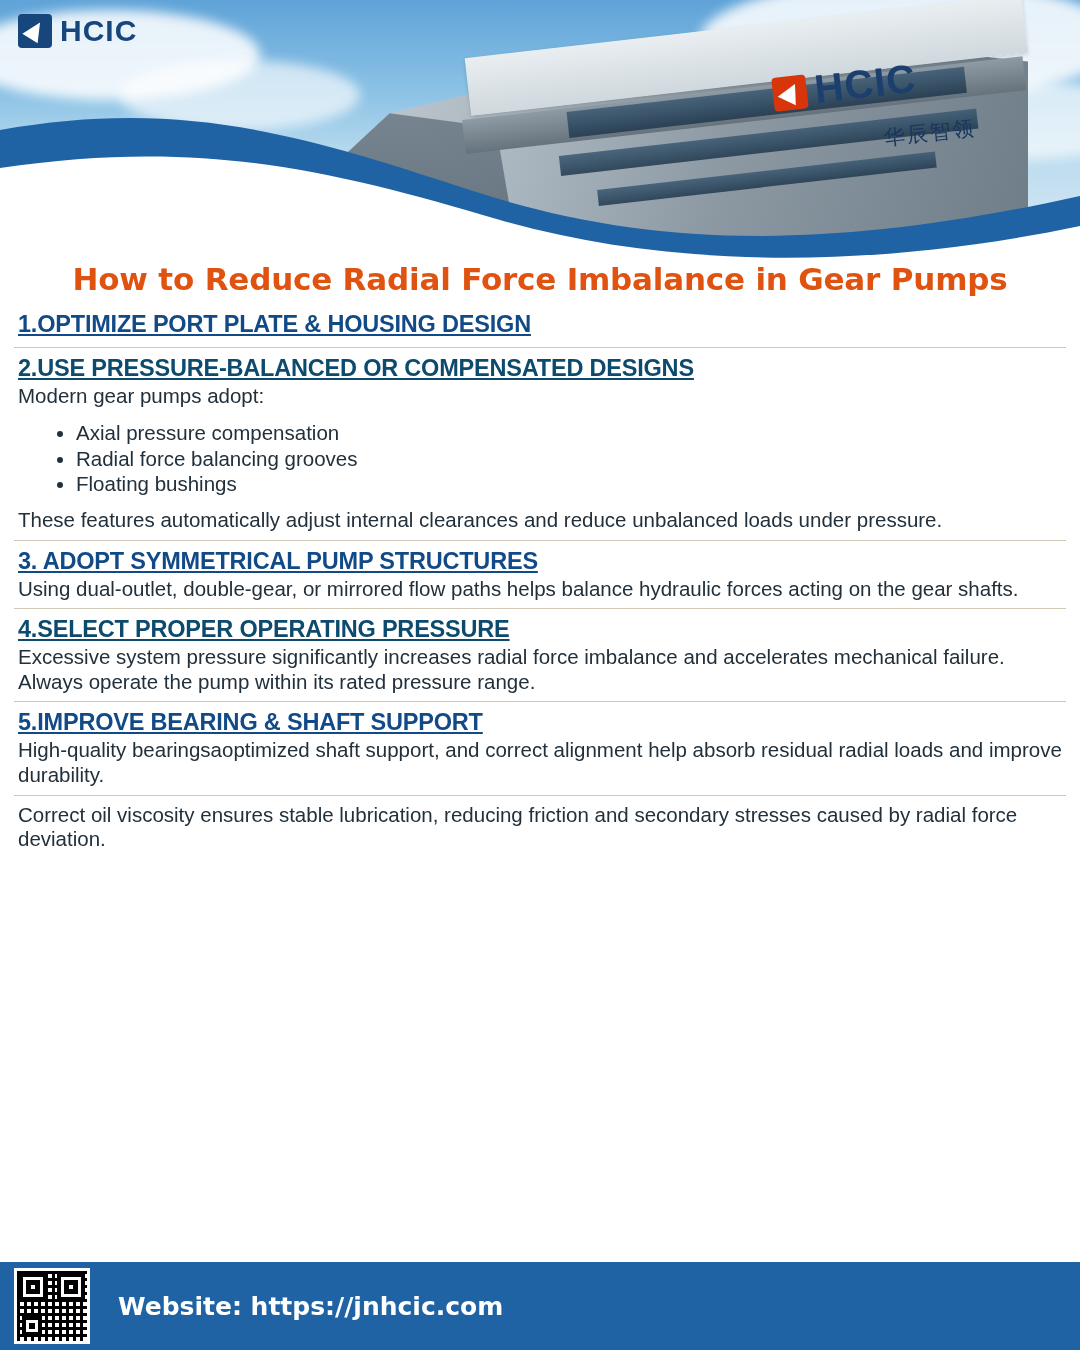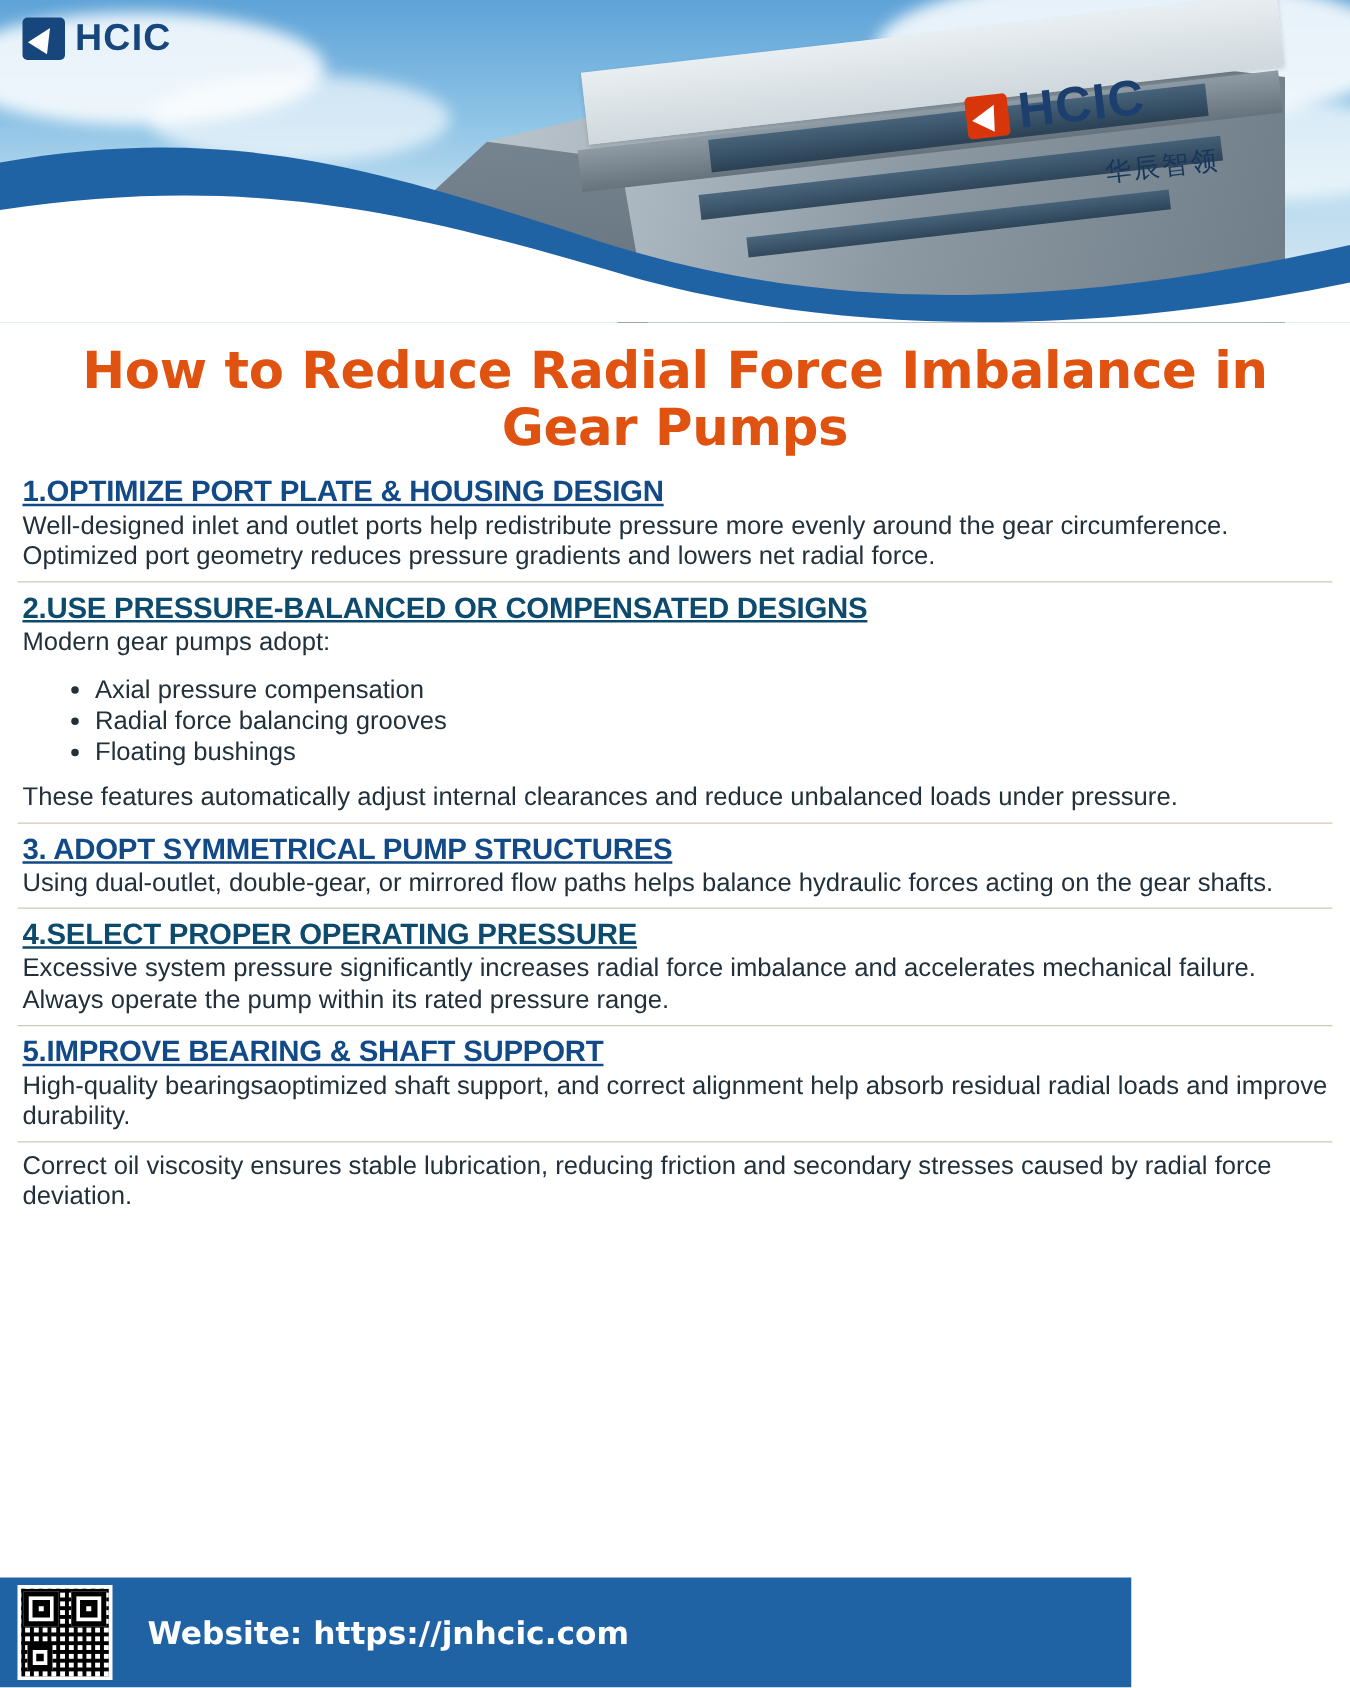--- a/index.html
+++ b/index.html
@@ -164,24 +164,24 @@
   }
   .toplogo .txt {
     font-size: 30px;
     font-weight: bold;
     color: #16467c;
     letter-spacing: 1px;
   }
 
   
   .title {
-    margin: 16px 26px 8px 26px;
+    margin: 4px 26px 8px 26px;
     text-align: center;
     color: #e0520f;
-    font-size: 41px;
+    font-size: 31px;
     line-height: 1.12;
     font-weight: bold;
     font-family: "DejaVu Sans", sans-serif;
     letter-spacing: -0.2px;
   }
 
   
   .content {
     padding: 4px 14px 0 14px;
   }
@@ -210,21 +210,21 @@
     margin: 12px;
     padding-left: 46px;
     list-style: disc;
   }
   .bullets li { margin: 0; line-height: 1.23; }
 
   
   .footer {
     position: absolute;
     left: 0; bottom: 0;
-    width: 905px;
+    width: 1080px;
     height: 88px;
     background: #1f63a5;
     display: flex;
     align-items: center;
   }
   .qr-wrap {
     position: absolute;
     left: 14px; bottom: 6px;
     width: 76px; height: 76px;
     background: #fff;
@@ -302,24 +302,20 @@
     <span class="txt">HCIC</span>
   </div>
 </div>
 
 <h1 class="title">How to Reduce Radial Force Imbalance in Gear Pumps</h1>
 
 <div class="content">
 
   <div class="section">
     <div class="sec-head navy">1.OPTIMIZE PORT PLATE &amp; HOUSING DESIGN</div>
-    <div class="sec-body">
-      <p>Well-designed inlet and outlet ports help redistribute pressure more evenly around the gear circumference.</p>
-      <p>Optimized port geometry reduces pressure gradients and lowers net radial force.</p>
-    </div>
   </div>
 
   <div class="section">
     <div class="sec-head olive">2.USE PRESSURE-BALANCED OR COMPENSATED DESIGNS</div>
     <div class="sec-body">
       <p>Modern gear pumps adopt:</p>
       <ul class="bullets">
         <li>Axial pressure compensation</li>
         <li>Radial force balancing grooves</li>
         <li>Floating bushings</li>

